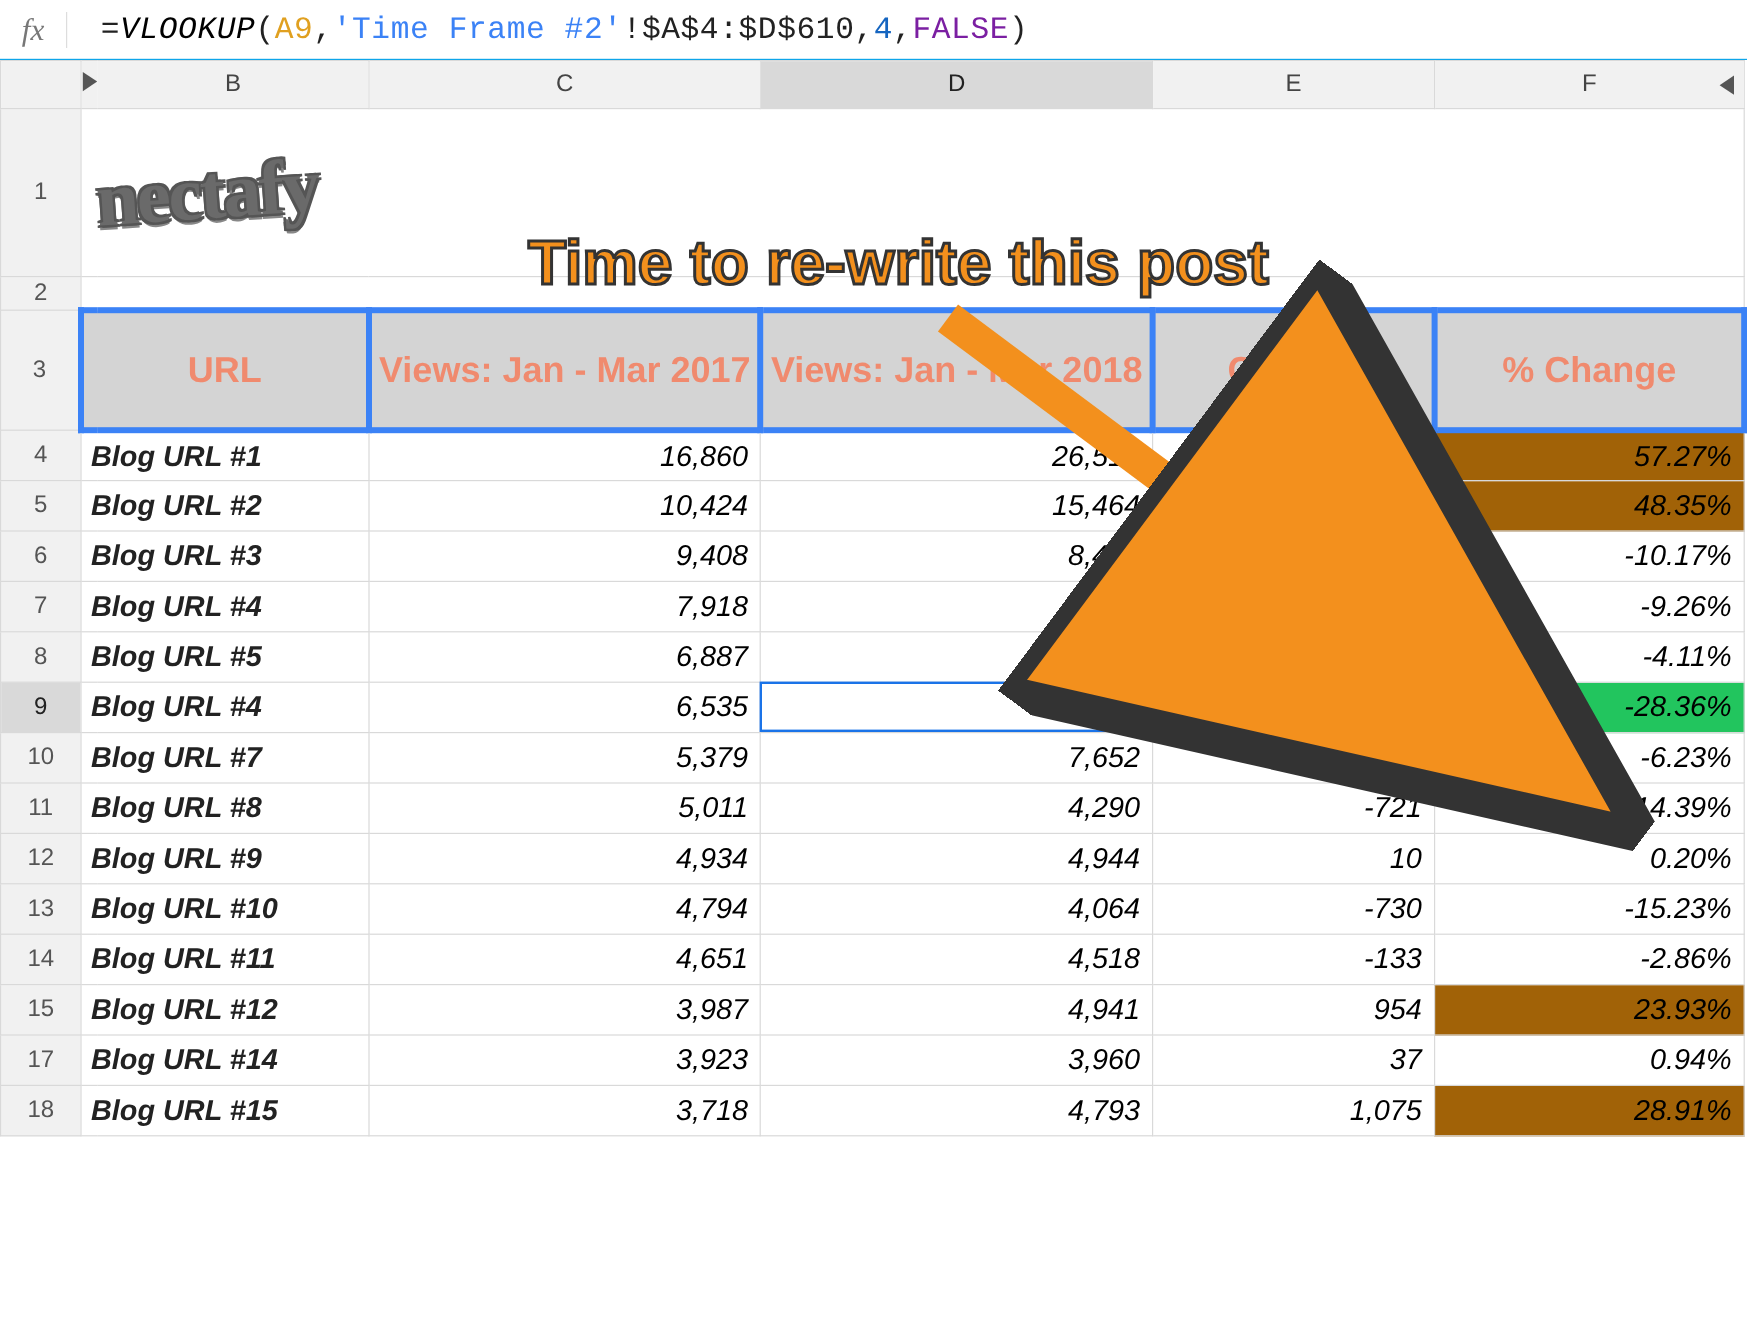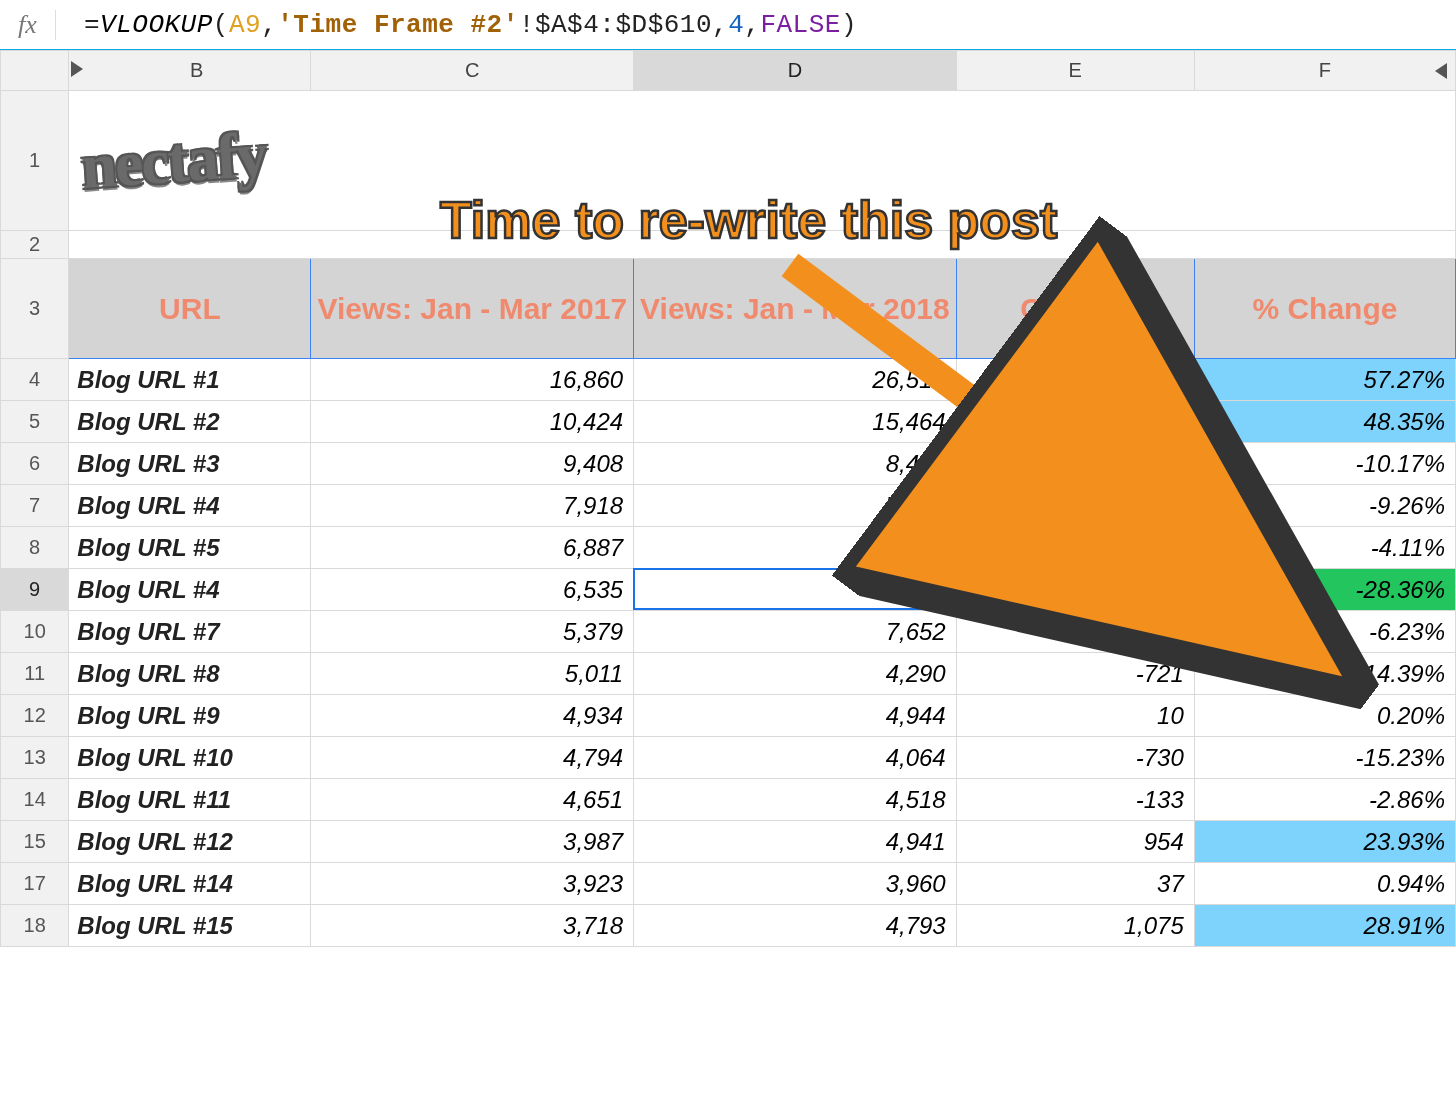--- a/index.html
+++ b/index.html
@@ -35,21 +35,21 @@
   .formula-text {
     flex: 1;
     font-family: "Courier New", monospace;
     font-size: 26px;
     padding-left: 28px;
     letter-spacing: 0.5px;
     color: #222;
   }
   .formula-text .fn   { color: #000000; font-style: italic; }
   .formula-text .ref1 { color: #e0a020; }
-  .formula-text .str  { color: #a16207; font-weight: bold; }
+  .formula-text .str  { color: #3b82f6; }
   .formula-text .rng  { color: #222; }
   .formula-text .num  { color: #1565c0; }
   .formula-text .bool { color: #7b1fa2; }
 
   
   .grid-region {
     position: relative;
   }
 
   .sheet {
@@ -95,39 +95,39 @@
   .cw-e  { width: 248px; }
   .cw-f  { width: 270px; }
 
   
   .logo-row td.data { height: 140px; vertical-align: middle; padding-left:4px;}
   .header-sep-row td.data { height: 28px; }
 
   
   .th-row td.data {
     background: #d4d4d4;
-    border: 1px solid #3b82f6;
+    border: 5px solid #3b82f6;
     height: 100px;
     text-align: center;
     color: #f08a6e;
     font-size: 30px;
     font-weight: 700;
     line-height: 1.25;
     padding: 6px;
   }
 
   td.data {
     font-size: 24px;
     padding: 4px 10px 4px 8px;
     white-space: nowrap;
   }
   td.url   { font-style: italic; font-weight: 700; color:#222;}
   td.num   { text-align: right; font-style: italic; }
   td.pct   { text-align: right; font-style: italic; }
-  td.pct.pos { background: #7dd3fc; }
+  td.pct.pos { background: #a16207; }
   td.pct.neg { background: #22c55e; }
 
   .data-row td.data { height: 42px; }
 
   
   .active-cell {
     position: absolute;
     border: 2.5px solid #1a73e8;
     pointer-events: none;
     z-index: 5;

